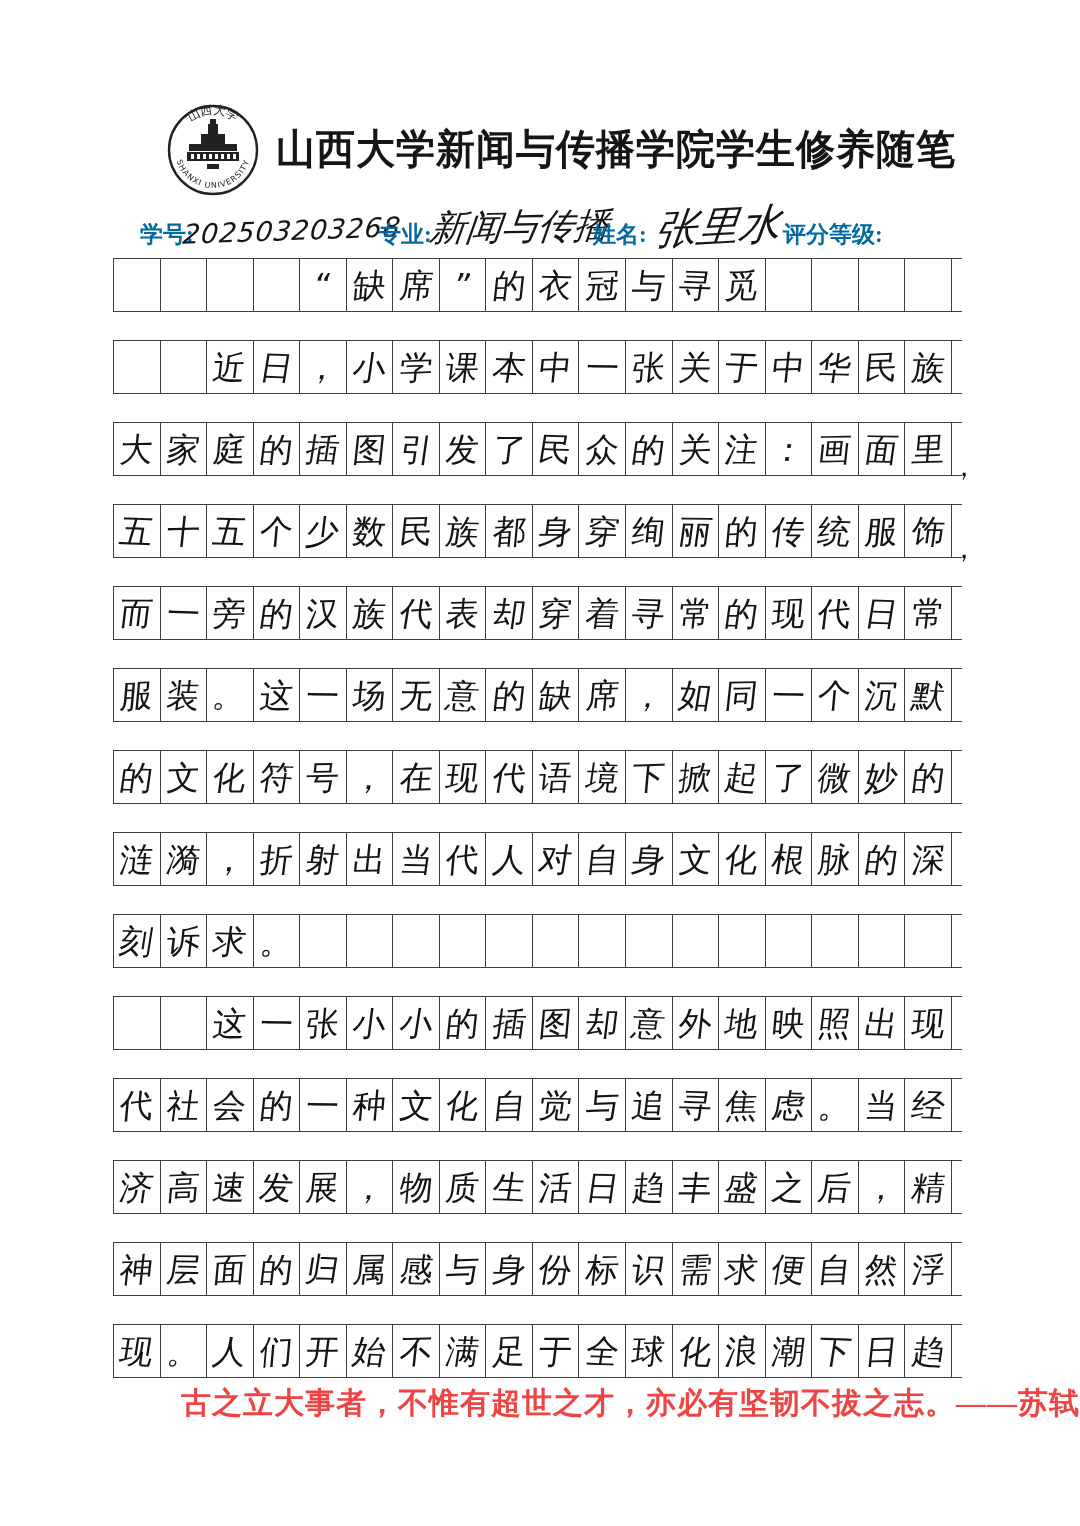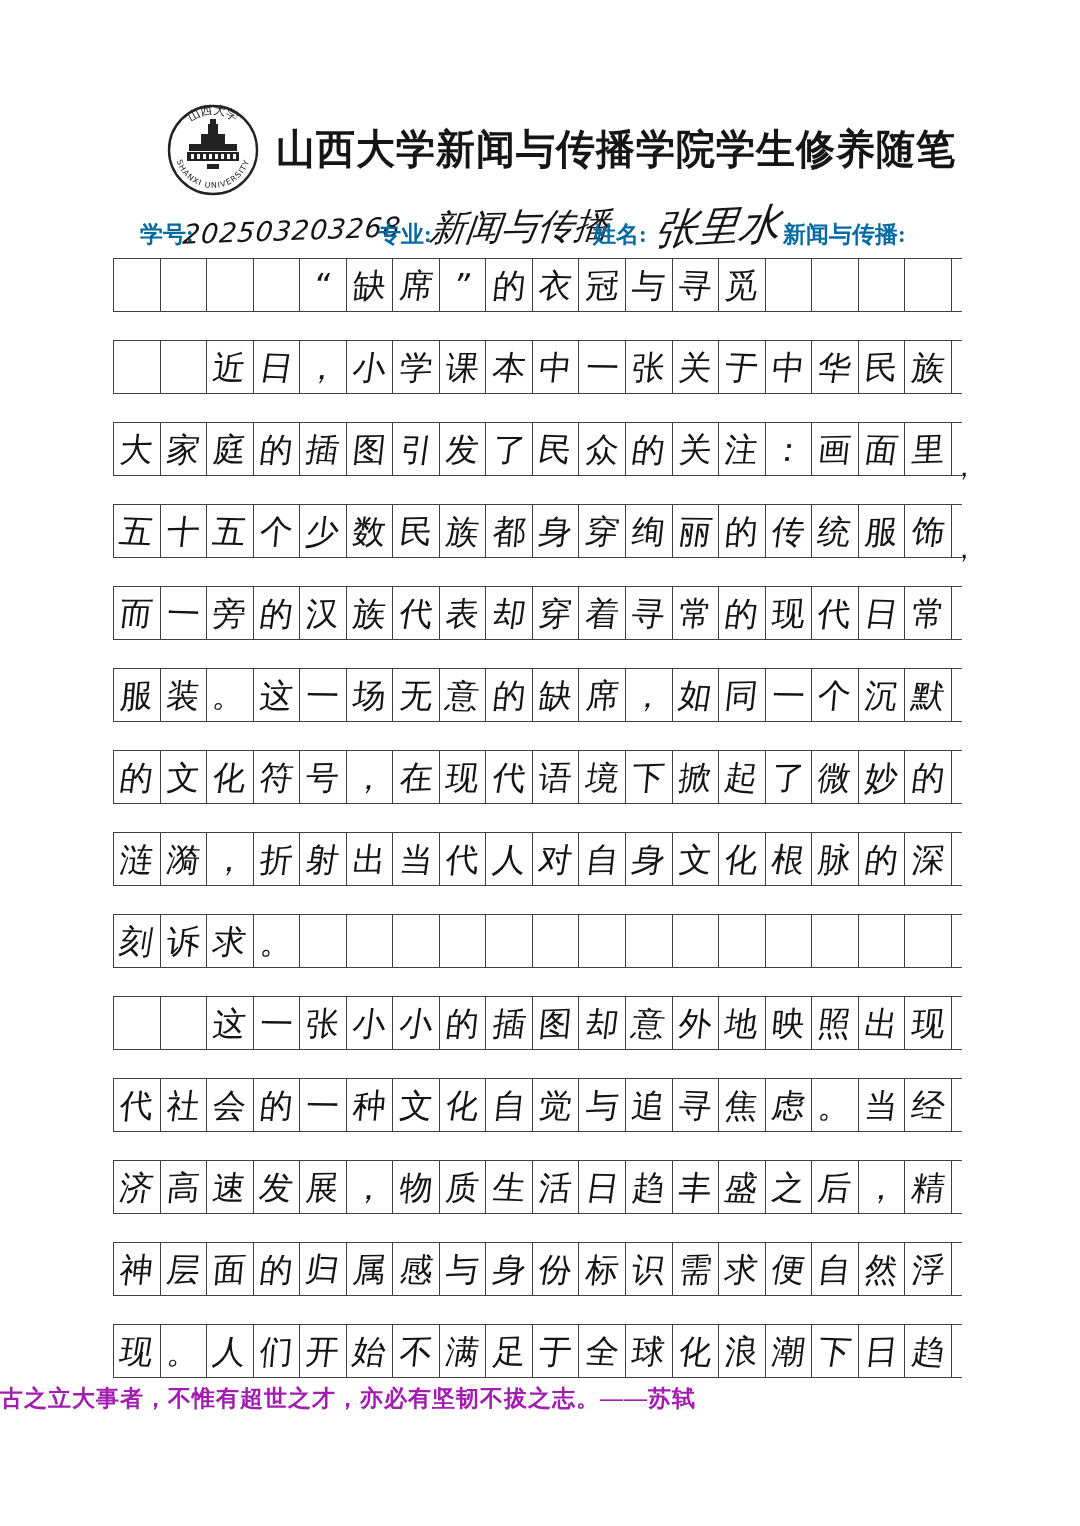--- a/index.html
+++ b/index.html
@@ -51,22 +51,22 @@
   }
   .gap{height:28px;}
   .ink{
     font-family:"DejaVu Sans", sans-serif;
     font-size:33px;line-height:1;color:#141414;
     display:inline-block;
   }
   .hang{position:absolute;right:-16px;bottom:-6px;font-size:28px;}
   
   .footer-quote{
-    position:absolute;left:0;top:1383px;width:1080px;text-align:left;
-    font-size:23px;font-weight:600;color:#a21caf;letter-spacing:1px;
+    position:absolute;left:0;top:1383px;width:1080px;text-align:right;
+    font-size:30px;font-weight:600;color:#ef4444;letter-spacing:1px;
     font-family:"Liberation Serif", serif;
   }
 </style>
 </head>
 <body>
 
 <div class="logo-wrap">
   <svg width="100" height="100" viewBox="0 0 100 100">
     <circle cx="50" cy="52" r="44" fill="none" stroke="#222" stroke-width="2.4"></circle>
 
@@ -103,21 +103,21 @@
 
 <div class="header-title">山西大学新闻与传播学院学生修养随笔</div>
 
 <div class="info-line">
   <span class="info-label" id="sid-label">学号:</span>
   <span class="hand info-hand" id="id-value">202503203268</span>
   <span class="info-label" id="major-label">专业:</span>
   <span class="hand info-hand" id="major-value">新闻与传播</span>
   <span class="info-label" id="name-label">姓名:</span>
   <span class="hand info-hand" id="name-value">张里水</span>
-  <span class="info-label" id="grade-label">新闻与传播:</span>
+  <span class="info-label" id="grade-label">评分等级:</span>
 </div>
 
 <div class="sheet">
     <div class="cells">
       <div class="cell"></div>
       <div class="cell"></div>
       <div class="cell"></div>
       <div class="cell"></div>
       <div class="cell">
         <span class="ink" style="transform: rotate(1deg) skewX(-7deg);">“</span>

